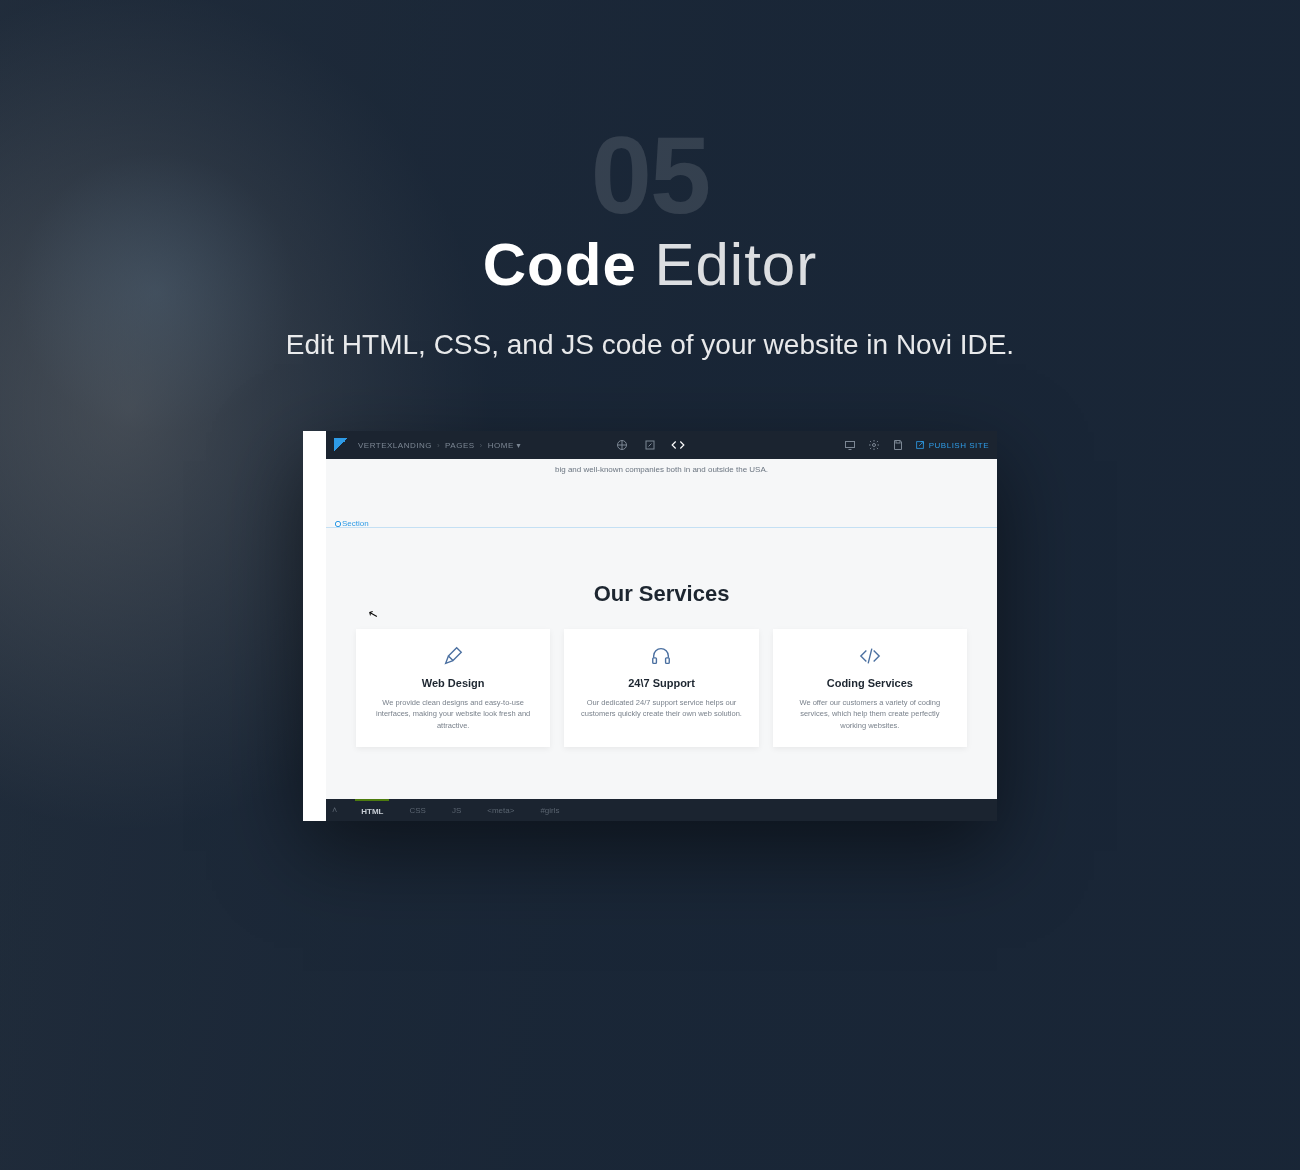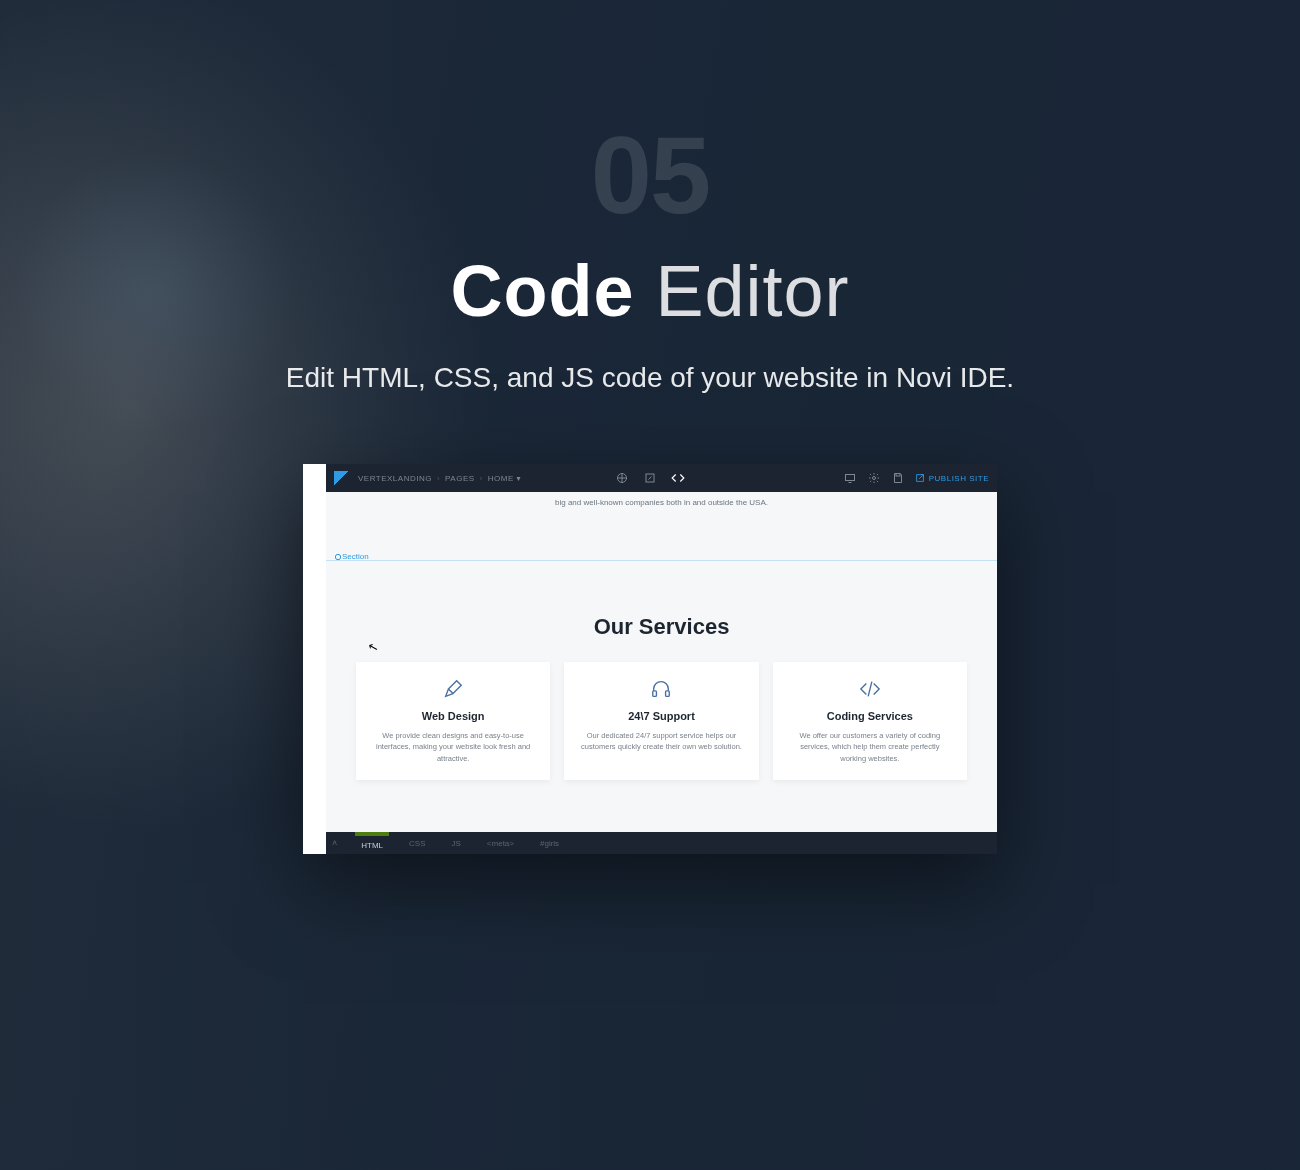--- a/index.html
+++ b/index.html
@@ -34,24 +34,23 @@
     color: #fff;
   }
   .big-number {
     font-size: 110px;
     font-weight: 800;
     color: rgba(255,255,255,0.12);
     letter-spacing: -2px;
     line-height: 1;
   }
   .title {
-    font-size: 72px;
+    font-size: 60px;
     font-weight: 300;
     color: rgba(255,255,255,0.85);
-    margin-top: 20px;
     letter-spacing: 1px;
   }
   .title b { font-weight: 600; color: #fff; }
   .subtitle {
     font-size: 28px;
     color: rgba(255,255,255,0.9);
     margin-top: 30px;
     font-weight: 400;
   }
   
@@ -158,21 +157,21 @@
     padding: 0 6px;
     gap: 14px;
   }
   .ide-tab {
     font-size: 8px;
     color: #5a6470;
     padding: 0 6px;
     height: 100%;
     display:flex; align-items:center;
   }
-  .ide-tab.active { color: #c7cdd4; border-top: 4px solid #4d7c0f; }
+  .ide-tab.active { color: #c7cdd4; border-top: 2px solid #4d7c0f; font-weight: bold; }
   .chev { color:#5a6470; font-size:9px; margin-right:4px;}
   svg { display:block; }
 </style>
 </head>
 <body>
 
 <div class="bg"></div>
 <div class="overlay"></div>
 
 <div class="content">

